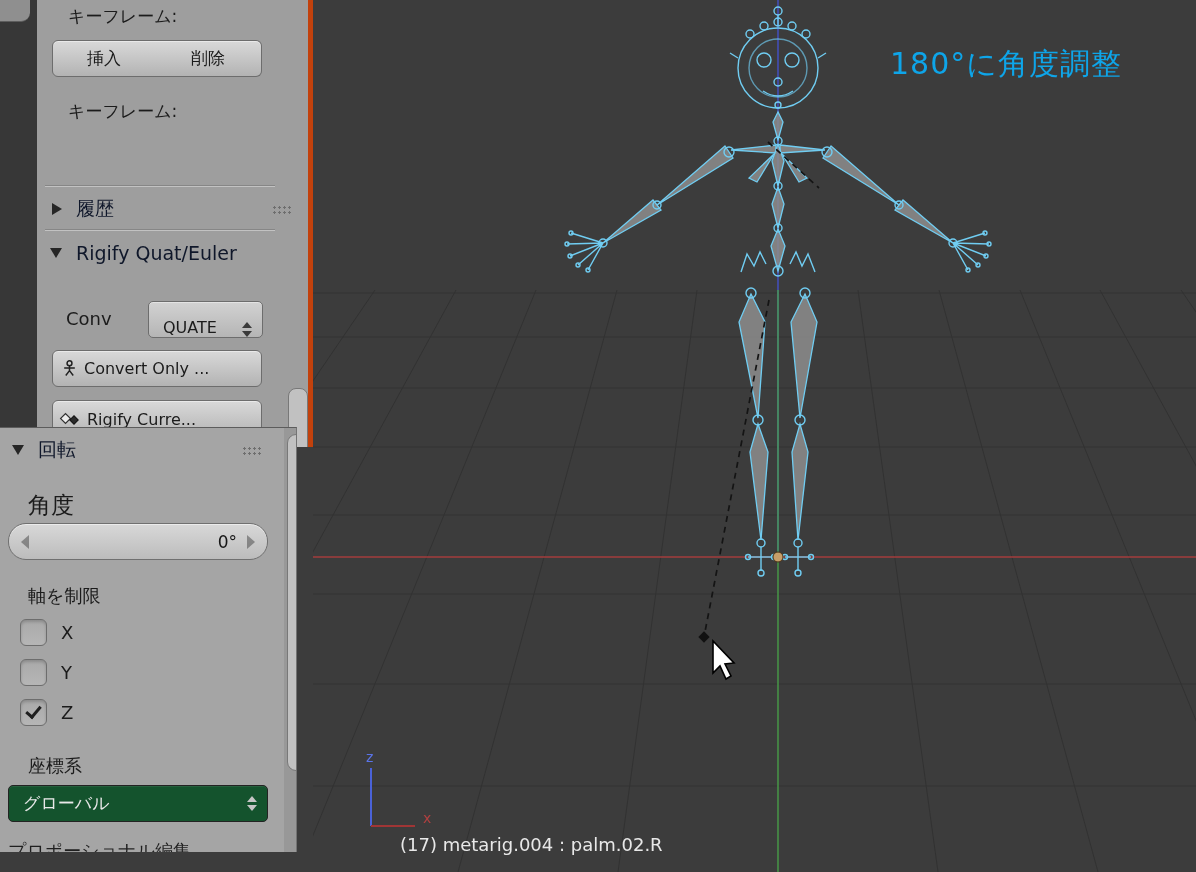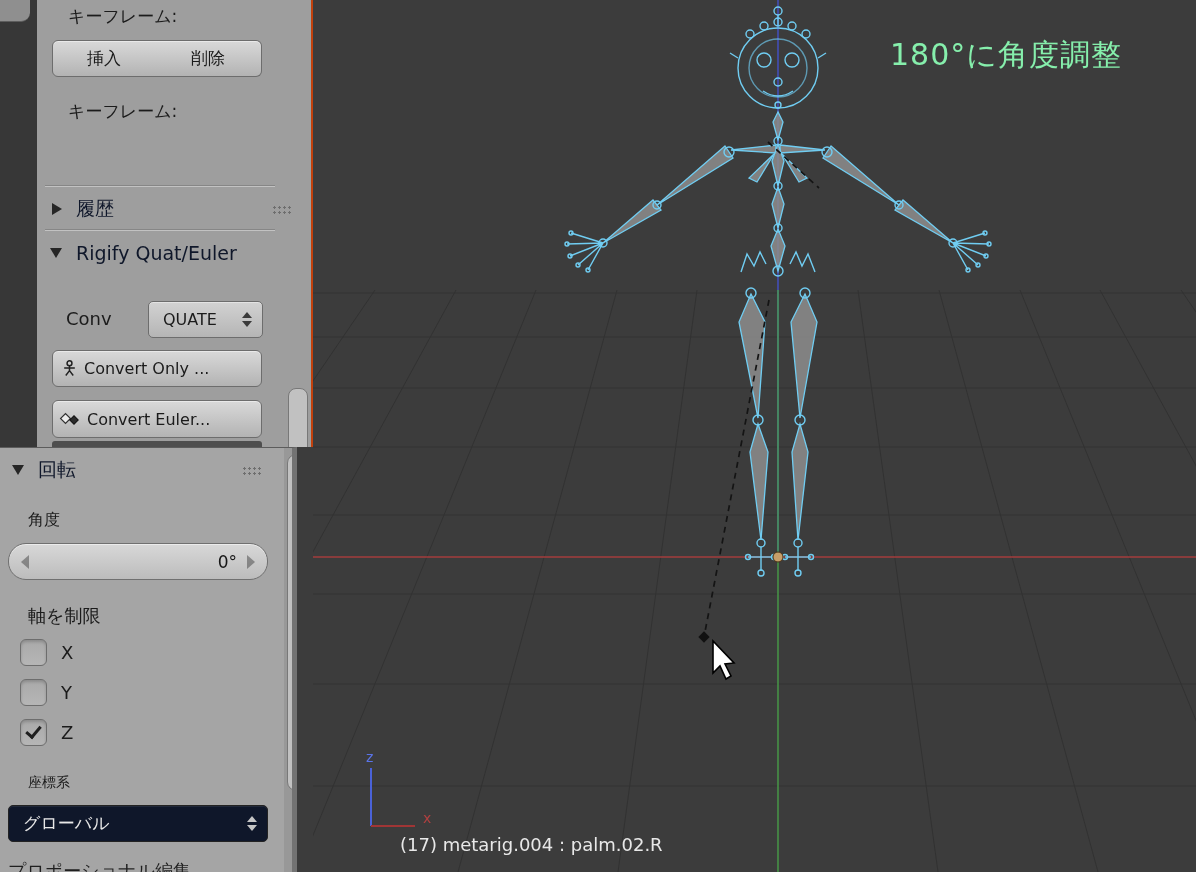--- a/index.html
+++ b/index.html
@@ -20,53 +20,53 @@
   }
   .btn-icon { margin-right:6px; flex:0 0 auto; }
   .menu-btn {
     position:absolute; display:flex; align-items:center;
     background:linear-gradient(#d2d2d2,#b5b5b5);
     border:1px solid #6d6d6d; border-radius:5px; color:#1b1b1b;
     font-size:16px; padding:0 10px 0 14px;
     box-shadow:inset 0 1px 0 rgba(255,255,255,.4); font-family:inherit;
   }
   .menu-btn .val { flex:1; text-align:left; overflow:hidden; white-space:nowrap; }
-  .menu-btn.dark { background:#0f172a; border-color:#232323; color:#e8e8e8;
+  .menu-btn.dark { background:#14532d; border-color:#232323; color:#e8e8e8;
     box-shadow:inset 0 1px 0 rgba(255,255,255,.08); font-size:17px; }
   .updown { display:flex; flex-direction:column; gap:3px; margin-left:6px; }
   .tri-up-s   { width:0;height:0;border-left:5px solid transparent;border-right:5px solid transparent;border-bottom:6px solid #3a3a3a; }
   .tri-down-s { width:0;height:0;border-left:5px solid transparent;border-right:5px solid transparent;border-top:6px solid #3a3a3a; }
   .updown.light .tri-up-s   { border-bottom-color:#c6c6c6; }
   .updown.light .tri-down-s { border-top-color:#c6c6c6; }
 
   .tri-right { width:0;height:0;border-top:6px solid transparent;border-bottom:6px solid transparent;border-left:10px solid #262626; }
   .tri-down  { width:0;height:0;border-left:6px solid transparent;border-right:6px solid transparent;border-top:10px solid #262626; }
 
   .grip { width:20px; height:9px;
     background-image:radial-gradient(#6e6e6e 1.1px, transparent 1.3px);
     background-size:5px 5px; }
 
   .divider { position:absolute; height:1px; background:#868686;
     box-shadow:0 1px 0 #c2c2c2; }
 
   
   #toolshelf { position:absolute; left:0; top:0; width:313px; height:447px;
-    background:#9e9e9e; overflow:hidden; border-right:2px solid #c2410c; }
+    background:#9e9e9e; overflow:hidden; border-right:5px solid #c2410c; }
   #toolshelf .dark-strip { position:absolute; left:0; top:0; width:37px; height:447px; background:#373737; }
   #toolshelf .corner-tab { position:absolute; left:0; top:0; width:30px; height:22px;
     background:#8f8f8f; border-radius:0 0 9px 0; border-bottom:1px solid #5d5d5d; }
 
   .panel-header { position:absolute; display:flex; align-items:center; width:240px; height:30px; }
   .panel-header .title { margin-left:14px; font-size:19px; color:#0f172a; white-space:nowrap; }
   .panel-header .grip { margin-left:auto; }
 
   
-  #opanel { position:absolute; left:0; top:447px; width:297px; height:425px;
+  #opanel { position:absolute; left:0; top:427px; width:297px; height:425px;
     background:#a5a5a5; overflow:hidden; border-top:1px solid #5c5c5c;
-    border-right:5px solid #737373; }
+    border-right:1px solid #737373; }
 
   .slider { position:absolute; display:flex; align-items:center;
     background:linear-gradient(#d8d8d8,#bcbcbc);
     border:1px solid #707070; border-radius:18px; padding:0 12px;
     box-shadow:inset 0 1px 0 rgba(255,255,255,.5); }
   .tri-left-m  { width:0;height:0;border-top:7px solid transparent;border-bottom:7px solid transparent;border-right:8px solid rgba(40,40,40,.42); }
   .tri-right-m { width:0;height:0;border-top:7px solid transparent;border-bottom:7px solid transparent;border-left:8px solid rgba(40,40,40,.42); }
   .slider .slider-value { flex:1; text-align:right; padding-right:10px; font-size:17px; color:#161616; }
 
   .check-row { position:absolute; display:flex; align-items:center; gap:14px; }
@@ -77,22 +77,22 @@
     border-right:3px solid #1f1f1f; border-bottom:3px solid #1f1f1f; transform:rotate(40deg); }
   .checkbox.checked .check { display:block; }
   .check-label { font-size:18px; color:#1b1b1b; }
 
   .scroll-thumb { position:absolute; background:#c1c1c1; border:1px solid #787878; }
 
   
   #viewport { position:absolute; left:313px; top:0; width:883px; height:872px;
     background:#3c3c3c; overflow:hidden; }
   #viewport svg.scene { position:absolute; left:0; top:0; }
-  .annotation { position:absolute; left:577px; top:35px; font-size:30px;
-    color:#86efac; letter-spacing:1px; white-space:nowrap; }
+  .annotation { position:absolute; left:577px; top:44px; font-size:30px;
+    color:#0ea5e9; letter-spacing:1px; white-space:nowrap; }
   .status-text { position:absolute; left:87px; top:834px; font-size:18px;
     color:#e8e8e8; white-space:nowrap; }
 
   .clip-label { position:absolute; left:8px; top:411px; font-size:18px; color:#1f1f1f; white-space:nowrap; }
 </style>
 </head>
 <body>
 
 <aside id="toolshelf">
   <div class="dark-strip"></div>
@@ -116,57 +116,57 @@
 
   <div class="divider" style="left:45px;top:229px;width:230px;"></div>
 
   <div class="panel-header" style="left:50px;top:238px;width:256px;">
     <i class="tri-down"></i>
     <span class="title">Rigify Quat/Euler</span>
   </div>
 
   <div class="abs label" style="left:66px;top:308px;font-size:18px;">Conv</div>
 
-  <button class="menu-btn" style="left:148px;top:301px;width:115px;height:37px;">
+  <button class="menu-btn" style="left:148px;top:301px;width:115px;height:37px;align-items:flex-end;">
     <span class="val">QUATE</span>
     <span class="updown">
         <i class="tri-up-s"></i>
         <i class="tri-down-s"></i>
       </span>
   </button>
 
   <button class="btn" style="left:52px;top:350px;width:210px;height:37px;border-radius:6px;font-size:16px;justify-content:flex-start;padding-left:8px;">
     <svg class="btn-icon" width="17" height="17" viewBox="0 0 16 16">
       <circle cx="8" cy="3" r="2.3" fill="none" stroke="#222" stroke-width="1.4"></circle>
       <path d="M8 5.4 V10 M3 7.6 H13 M8 10 L4.5 14.6 M8 10 L11.5 14.6" stroke="#222" stroke-width="1.4" fill="none"></path>
     </svg>
     <span>Convert Only ...</span>
   </button>
 
   <button class="btn" style="left:52px;top:400px;width:210px;height:38px;border-radius:6px;font-size:16px;justify-content:flex-start;padding-left:6px;">
     <svg class="btn-icon" width="22" height="16" viewBox="0 0 22 16">
       <rect x="3" y="4" width="7" height="7" transform="rotate(45 6.5 7.5)" fill="#ececec" stroke="#333" stroke-width="1.2"></rect>
       <rect x="12" y="6" width="6" height="6" transform="rotate(45 15 9)" fill="#2b2b2b" stroke="#111" stroke-width="1"></rect>
     </svg>
-    <span>Convert Euler...</span>
+    <span>Rigify Curre...</span>
   </button>
 
   <div class="abs" style="left:52px;top:441px;width:210px;height:6px;background:#4e4e4e;border-radius:3px 3px 0 0;"></div>
 
   <div class="scroll-thumb" style="left:288px;top:388px;width:20px;height:60px;border-radius:8px 8px 0 0;"></div>
 </aside>
 
 <aside id="opanel">
   <div class="panel-header" style="left:12px;top:7px;width:250px;">
     <i class="tri-down"></i>
     <span class="title">回転</span>
     <span class="grip"></span>
   </div>
 
-  <div class="abs label" style="left:28px;top:62px;font-size:16px;">角度</div>
+  <div class="abs label" style="left:28px;top:62px;font-size:23px;">角度</div>
 
   <div class="slider" style="left:8px;top:95px;width:260px;height:37px;">
     <i class="tri-left-m"></i>
     <span class="slider-value">0°</span>
     <i class="tri-right-m"></i>
   </div>
 
   <div class="abs label" style="left:28px;top:156px;font-size:18px;">軸を制限</div>
 
   <div class="check-row" style="left:20px;top:191px;">
@@ -177,21 +177,21 @@
     <span class="checkbox"></span>
     <span class="check-label">Y</span>
   </div>
   <div class="check-row" style="left:20px;top:271px;">
     <span class="checkbox checked">
         <i class="check"></i>
       </span>
     <span class="check-label">Z</span>
   </div>
 
-  <div class="abs label" style="left:28px;top:326px;font-size:14px;">座標系</div>
+  <div class="abs label" style="left:28px;top:326px;font-size:18px;">座標系</div>
 
   <button class="menu-btn dark" style="left:8px;top:357px;width:260px;height:37px;">
     <span class="val">グローバル</span>
     <span class="updown light">
         <i class="tri-up-s"></i>
         <i class="tri-down-s"></i>
       </span>
   </button>
 
   <div class="clip-label">プロポーショナル編集</div>

